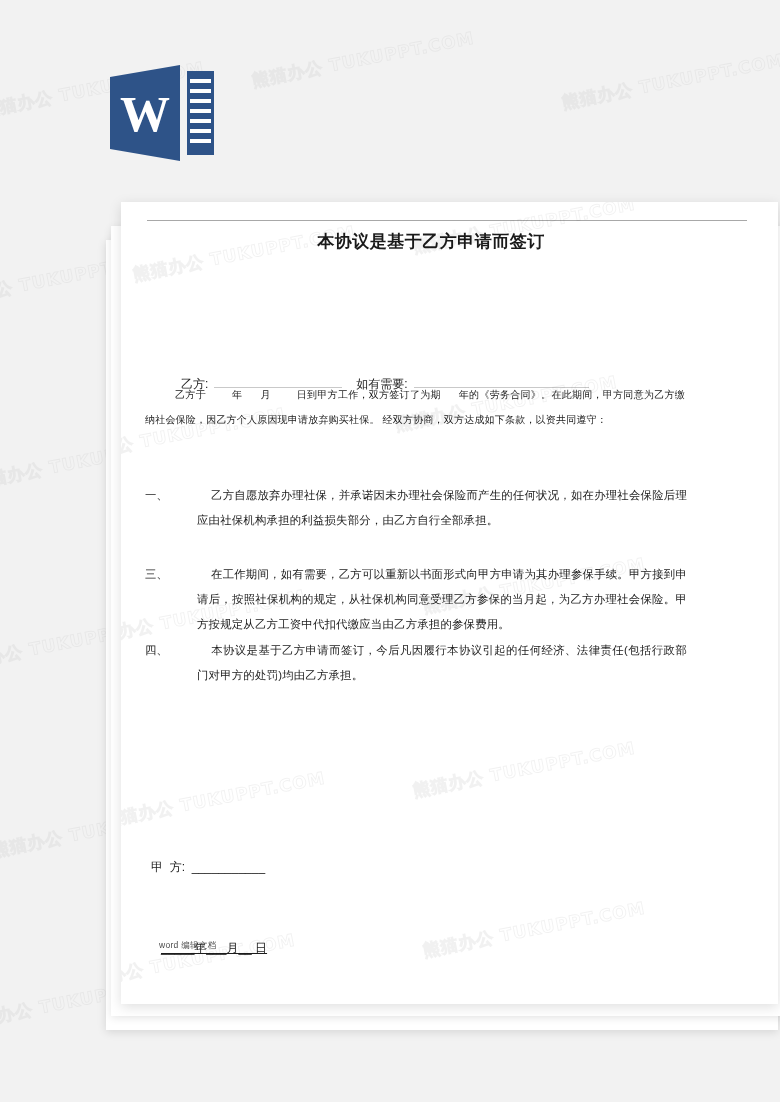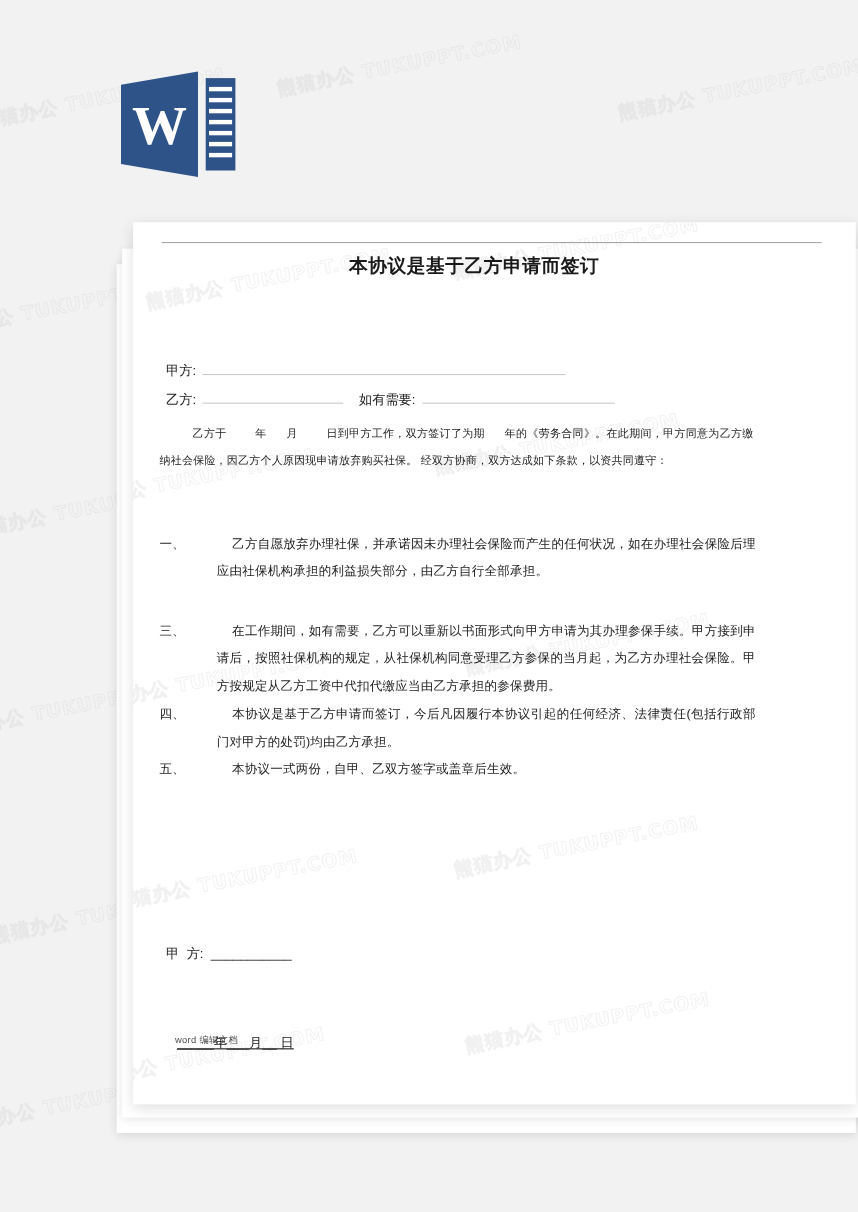--- a/index.html
+++ b/index.html
@@ -141,21 +141,21 @@
     align-items: baseline;
     font-size: 12px;
   }
   .field-row .lbl { white-space: nowrap; }
   .field-line {
     display: inline-block;
     border-bottom: 1px solid #c9c9c9;
     height: 13px;
   }
   .row-jiafang { top: 125px; }
-  .row-yifang  { top: 151px; }
+  .row-yifang  { top: 172px; margin-left: 30px; }
 
   .para {
     position: absolute;
     left: 24px;
     width: 540px;
     font-size: 10px;
     line-height: 25px;
     text-align: justify;
     letter-spacing: 0.2px;
   }
@@ -248,24 +248,20 @@
     </svg>
   </div>
 </div>
 
 <div class="doc">
 
   <div class="doc-rule"></div>
 
   <div class="doc-title">本协议是基于乙方申请而签订</div>
 
-  <div class="field-row row-jiafang">
-    <span class="lbl">甲方:</span>
-    <span class="field-line" style="width:330px; margin-left:6px;"></span>
-  </div>
 
   <div class="field-row row-yifang">
     <span class="lbl">乙方:</span>
     <span class="field-line" style="width:128px; margin-left:6px;"></span>
     <span class="lbl" style="margin-left:14px;">如有需要:</span>
     <span class="field-line" style="width:175px; margin-left:6px;"></span>
   </div>
 
   <div class="para" style="top:180px;">
     <span class="ind"></span><span>乙方于</span><span class="gapline"></span><span>年</span><span class="gapline-sm"></span><span>月</span><span class="gapline"></span><span>日到甲方工作，双方签订了为期</span><span class="gapline-sm"></span><span>年的《劳务合同》。在此期间，甲方同意为乙方缴纳社会保险，因乙方个人原因现申请放弃购买社保。 经双方协商，双方达成如下条款，以资共同遵守：</span>
@@ -277,23 +273,20 @@
 
 
   <div class="clause" style="top:360px;">
     <span class="num">三、</span><span class="cont"><span class="firstind"></span><span>在工作期间，如有需要，乙方可以重新以书面形式向甲方申请为其办理参保手续。甲方接到申请后，按照社保机构的规定，从社保机构同意受理乙方参保的当月起，为乙方办理社会保险。甲方按规定从乙方工资中代扣代缴应当由乙方承担的参保费用。</span></span>
   </div>
 
   <div class="clause" style="top:436px;">
     <span class="num">四、</span><span class="cont"><span class="firstind"></span><span>本协议是基于乙方申请而签订，今后凡因履行本协议引起的任何经济、法律责任(包括行政部门对甲方的处罚)均由乙方承担。</span></span>
   </div>
 
-  <div class="clause" style="top:486px;">
-    <span class="num">五、</span><span class="cont"><span class="firstind"></span><span>本协议一式两份，自甲、乙双方签字或盖章后生效。</span></span>
-  </div>
 
   <div class="sig sig-left">
     <div>甲  方:  ___________</div>
     <div style="padding-left:10px;text-decoration:underline;">_____年___月__ 日</div>
   </div>
 
 
   <div class="footer-note">word 编辑文档</div>
 
   <div class="wm-layer">

